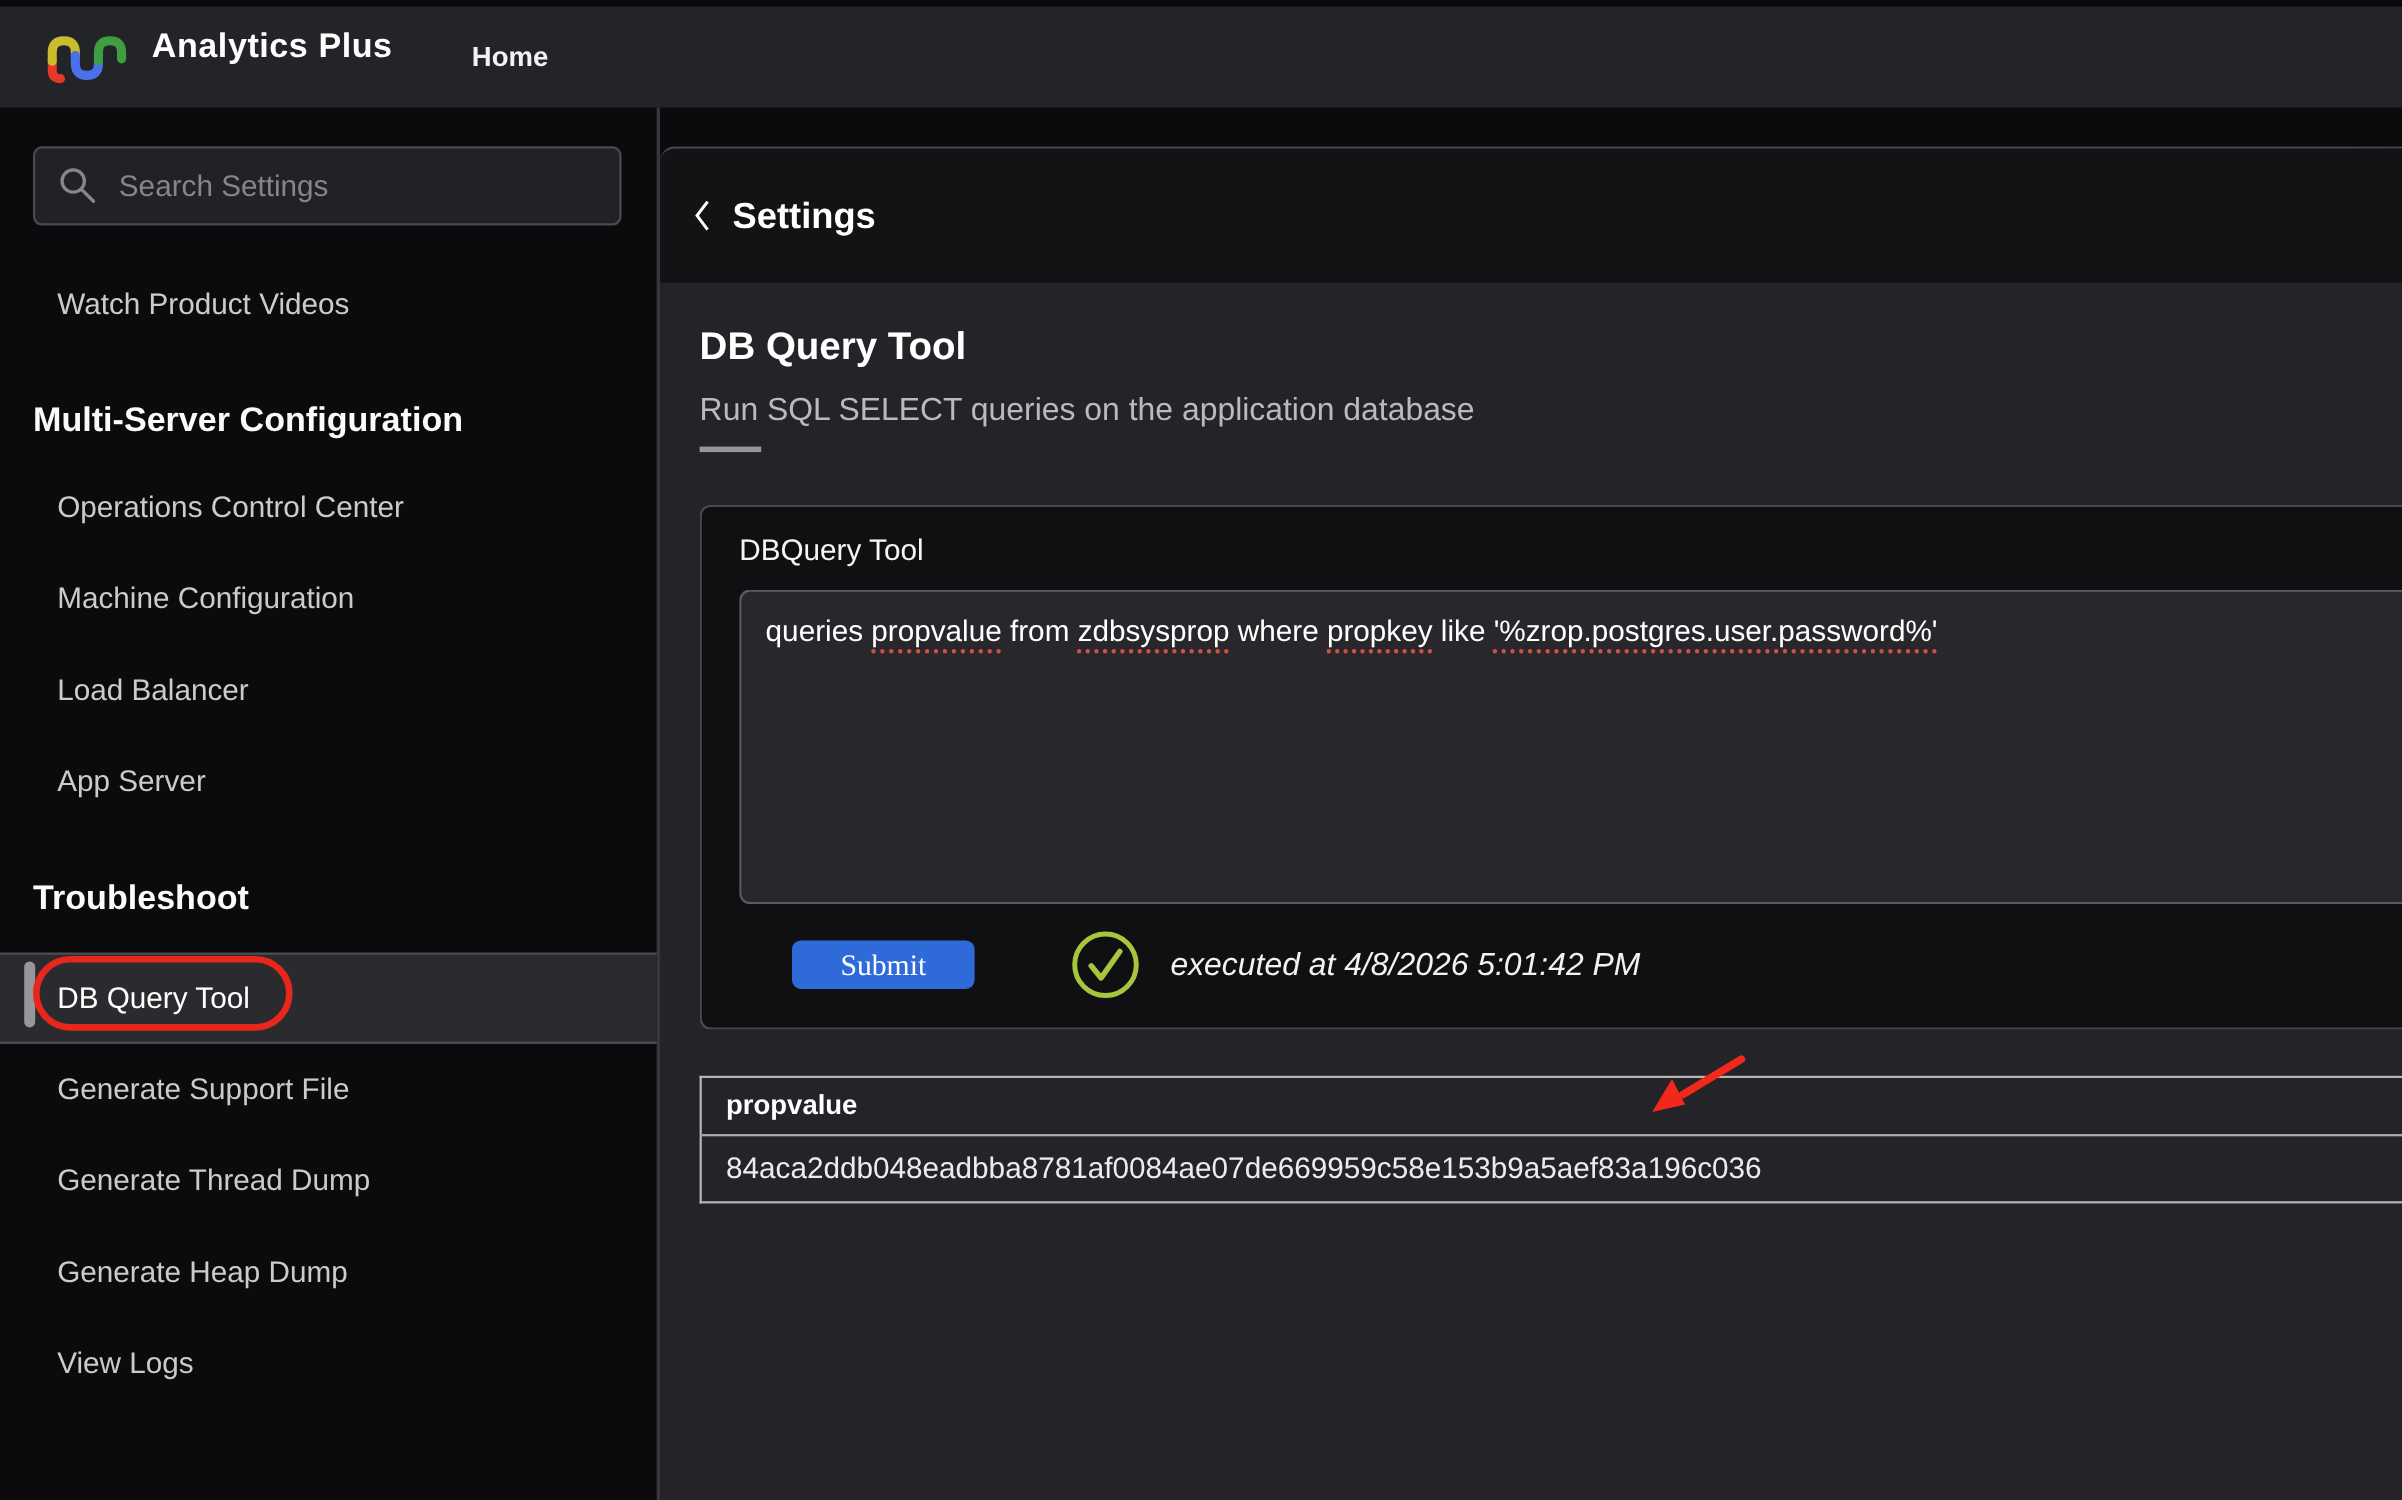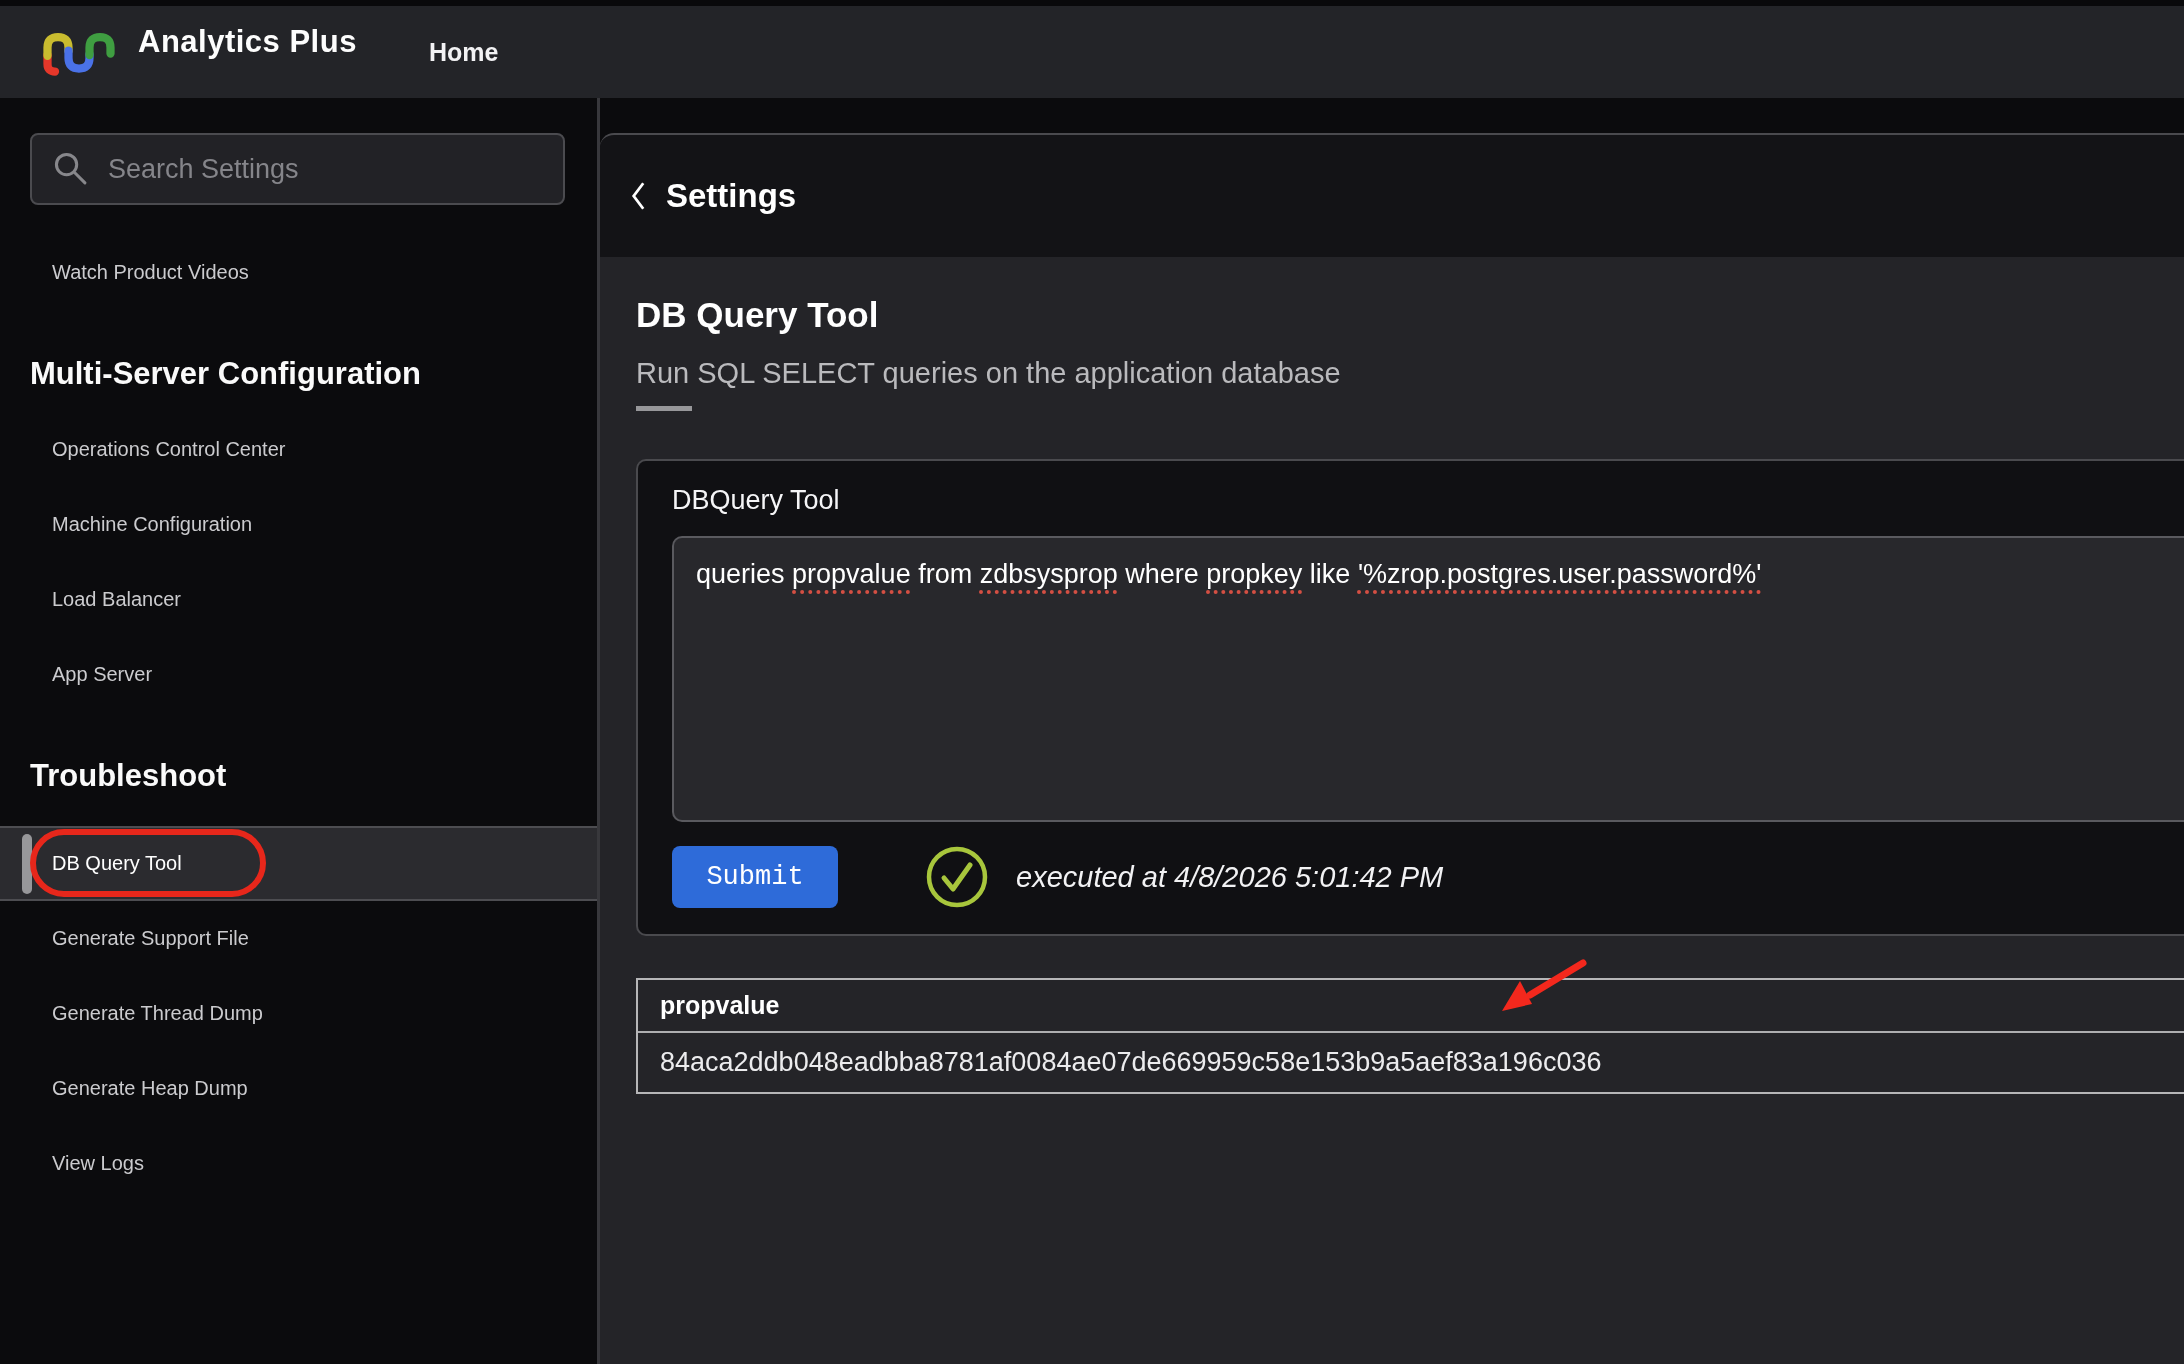--- a/index.html
+++ b/index.html
@@ -66,21 +66,21 @@
     margin-left: 18px;
     width: 100%;
     font-family: inherit;
     font-size: 27px;
     color: #e8e8ea;
   }
   .search-box input::placeholder { color: #85858a; }
 
   nav ul { list-style: none; }
   .side-link {
-    font-size: 20px;
+    font-size: 27px;
     color: #cbcbce;
     padding: 26px 0 26px 52px;
     cursor: pointer;
   }
   .side-link.first { margin-top: 30px; }
   .side-header {
     font-size: 31px;
     font-weight: bold;
     color: #fafafa;
     padding: 46px 0 20px 30px;
@@ -167,28 +167,29 @@
   }
   .sp {
     text-decoration: underline;
     text-decoration-style: dotted;
     text-decoration-color: #d44f43;
     text-decoration-thickness: 3.5px;
     text-underline-offset: 7px;
   }
   .submit-row { margin-top: 22px; display: flex; align-items: center; }
   .submit-btn {
-    width: 166px; height: 62px;
+    width: 166px; height: 44px;
     background: #2e6bd9;
     border: none;
     border-radius: 8px;
     color: #ffffff;
-    font-family: Liberation Mono, monospace;
+    font-family: Liberation Serif, serif;
     font-size: 27px;
     cursor: pointer;
+    margin-left: 48px;
   }
   .check-icon { margin-left: 86px; display: flex; }
   .status-text { margin-left: 26px; font-size: 29px; color: #f2f2f4; font-style: italic; }
 
   .results-table {
     margin: 42px -16px 0 0;
     border: 2px solid #b6b6b8;
     border-right: none;
   }
   .results-header {

